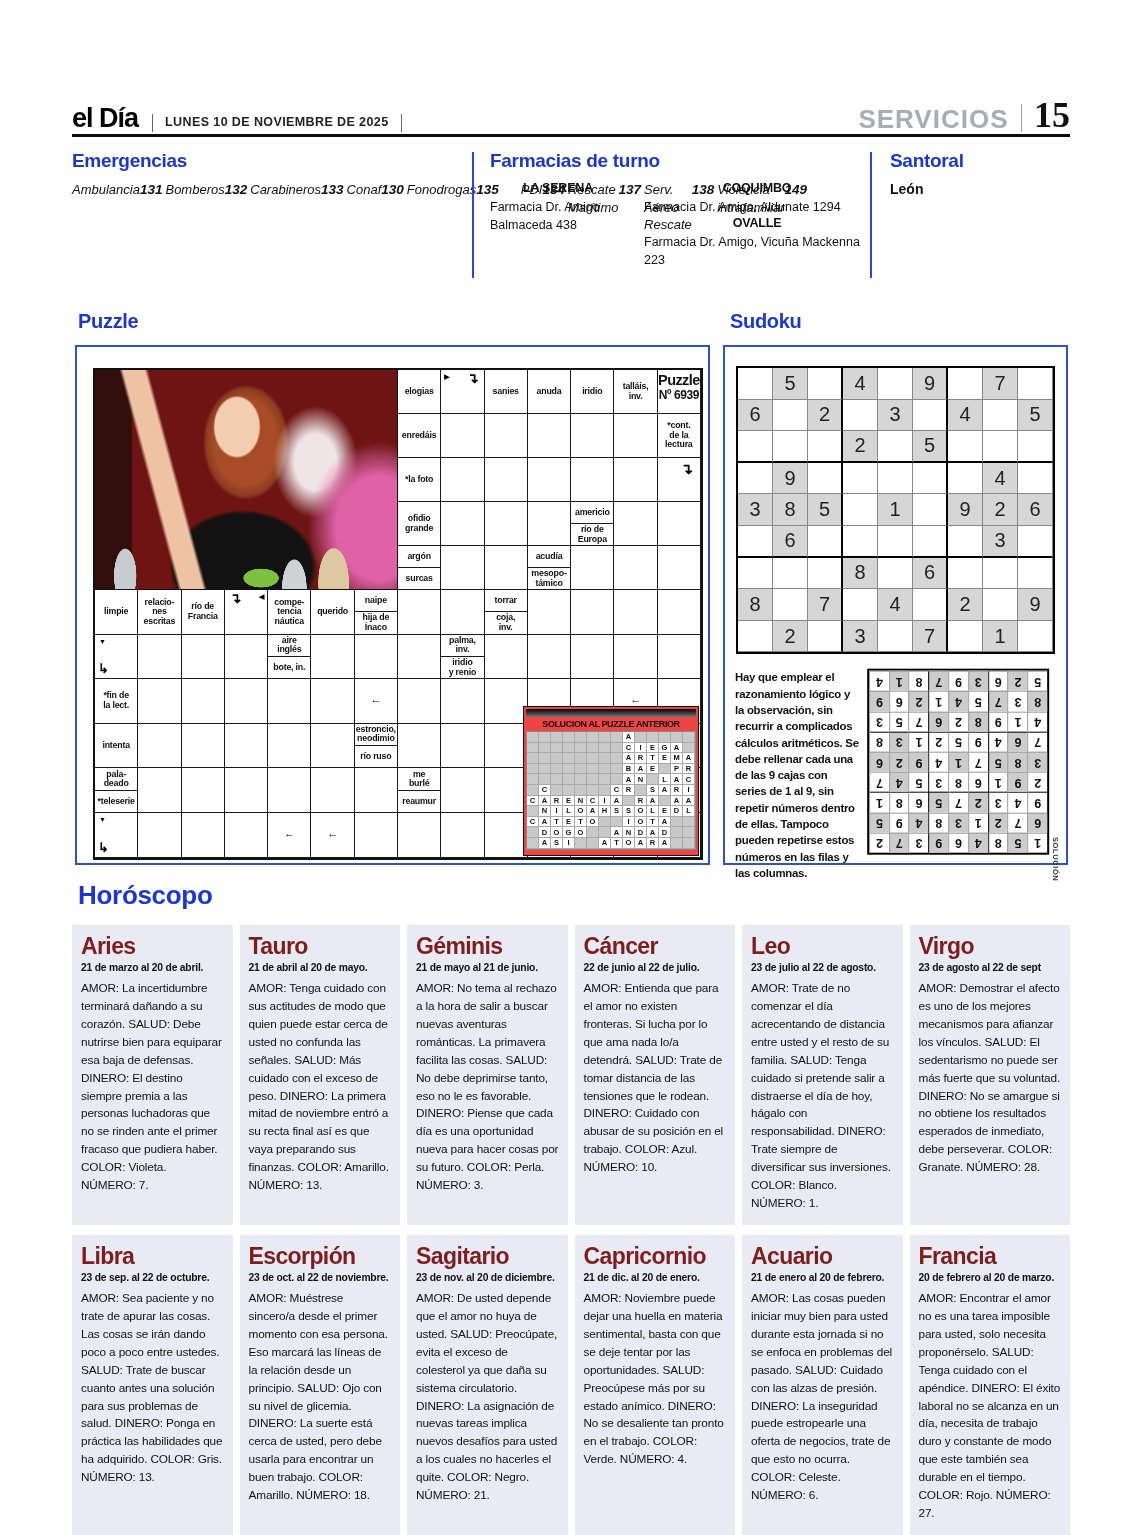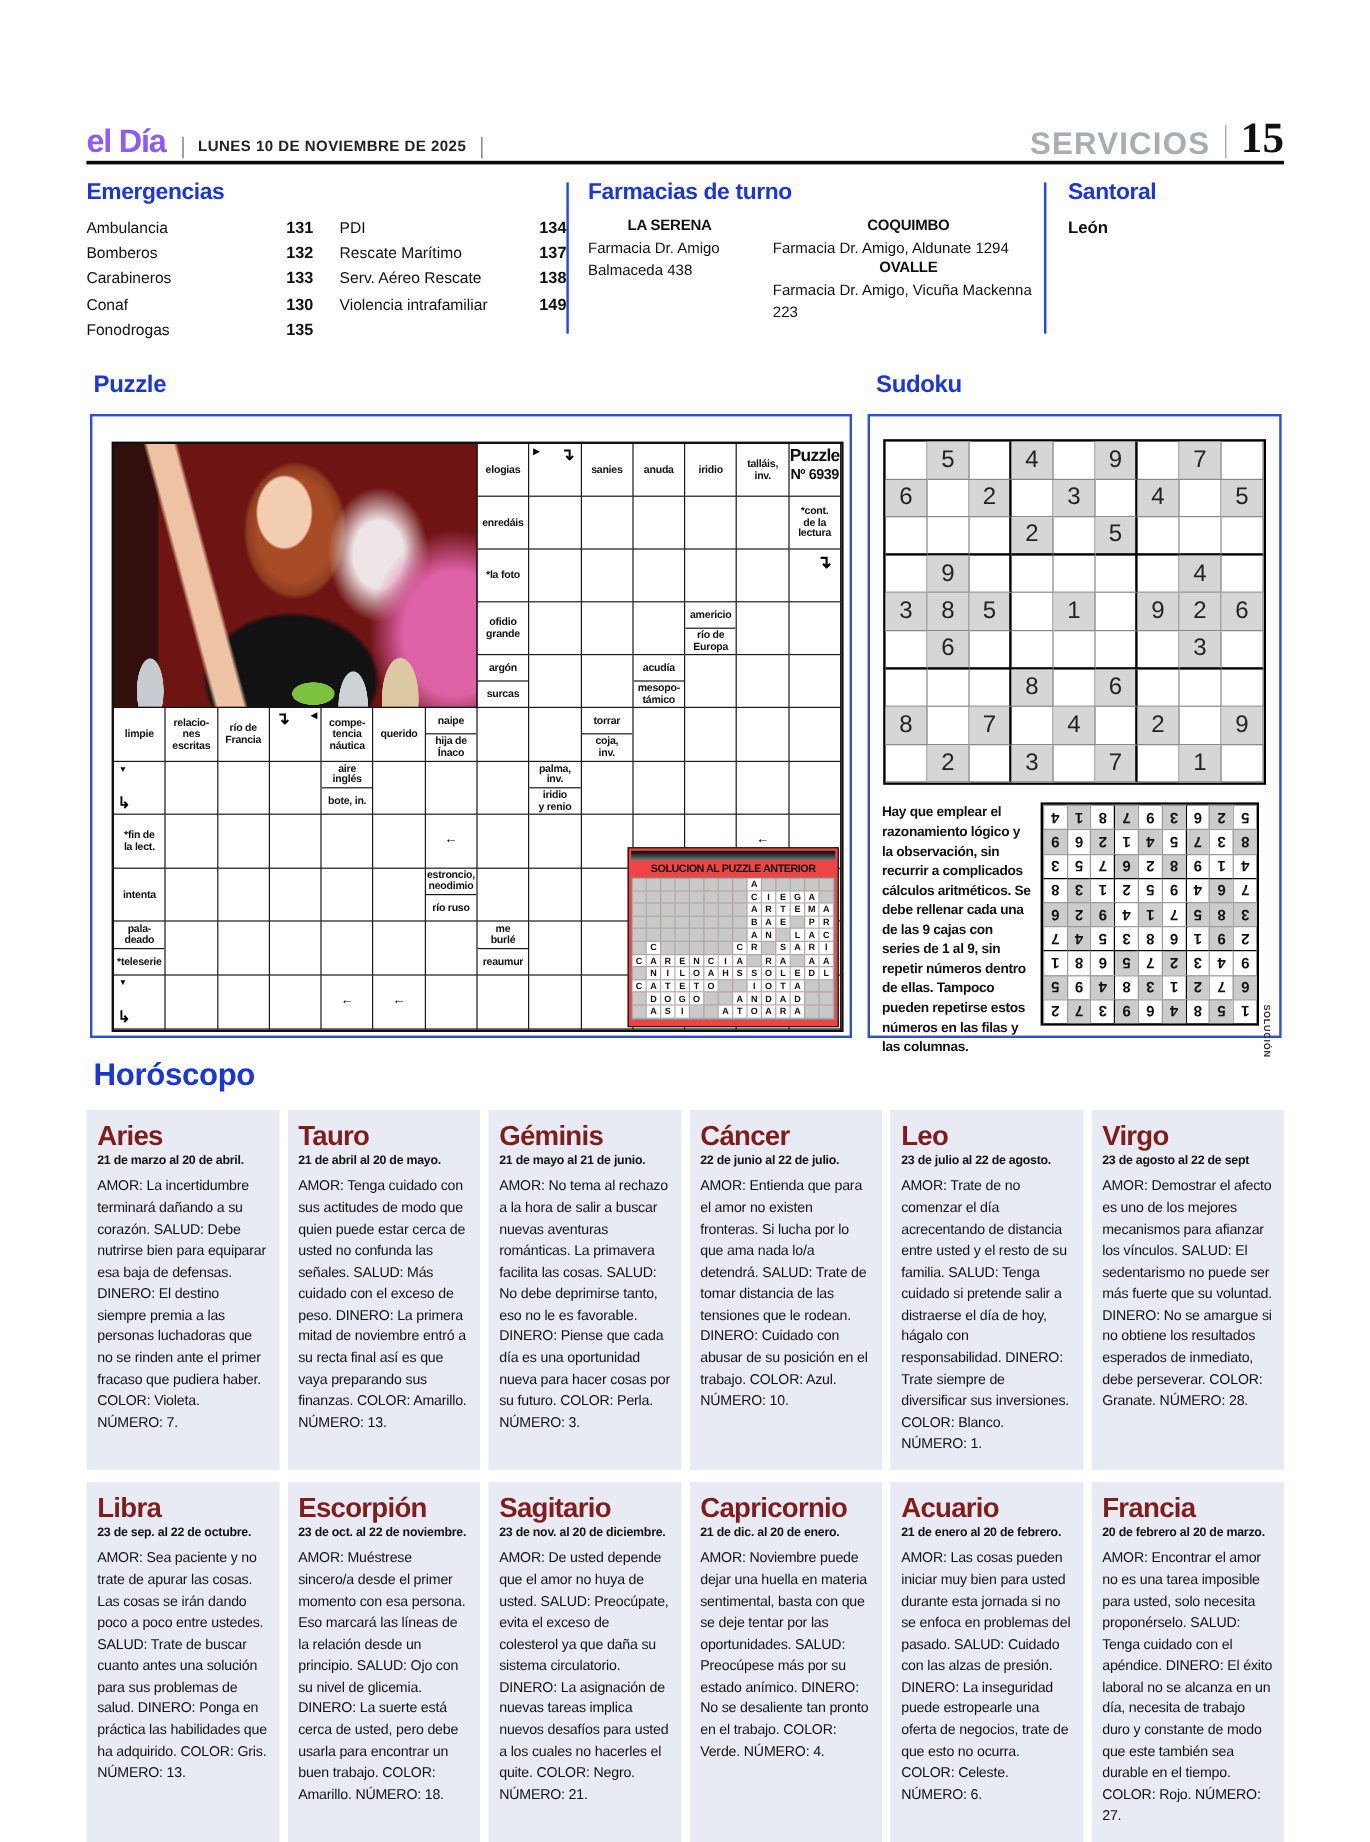--- a/index.html
+++ b/index.html
@@ -2,37 +2,37 @@
 <html><head>
 <meta charset="utf-8">
 <style>
   html,body{margin:0;padding:0;background:#d7d7d7;}
   .page{position:relative;width:1142px;height:1535px;background:#fff;margin:0 auto;
         font-family:"Liberation Sans",sans-serif;color:#111;overflow:hidden;}
   
   .masthead{position:absolute;left:72px;top:90px;width:998px;height:42px;
             display:flex;align-items:flex-end;justify-content:space-between;}
   .mast-left{display:flex;align-items:flex-end;}
-  .logo{font-size:27px;font-weight:800;letter-spacing:-1px;color:#8b5cf6;line-height:1;}
+  .logo{font-size:27px;font-weight:800;letter-spacing:-1px;color:#000000;line-height:1;}
   .date{font-size:12.5px;font-weight:600;color:#222;letter-spacing:.4px;margin-left:14px;
         padding:2px 12px 4px 12px;border-left:1.5px solid #666;border-right:1.5px solid #666;line-height:1;}
   .mast-right{display:flex;align-items:flex-end;}
   .section-name{font-size:26px;font-weight:800;color:#a7adb3;letter-spacing:1px;line-height:1;}
   .pg-div{width:1.5px;height:28px;background:#9aa0a6;margin:0 12px;}
   .page-num{font-family:"Liberation Serif",serif;font-size:36px;font-weight:700;line-height:.95;}
   .mast-rule{position:absolute;left:72px;top:134px;width:998px;height:2.5px;background:#0c0c0c;}
   
   .inforow{position:absolute;left:72px;top:150px;width:998px;height:142px;display:flex;}
   .sec-title{font-size:19px;font-weight:800;color:#1b36d4;letter-spacing:-.3px;margin:0 0 9px 0;}
   .emg{width:400px;}
   .vblue{width:2px;background:#2547e0;margin:2px 0 14px 0;}
   .farm{width:396px;padding-left:16px;box-sizing:border-box;}
   .sant{flex:1;padding-left:18px;box-sizing:border-box;}
   .emg-cols{display:flex;gap:22px;}
-  .emg-col{flex:1;display:flex;flex-direction:column;gap:3px;}
+  .emg-col{flex:1;display:flex;flex-direction:row;gap:3px;font-style:italic;}
   .emg-row{display:flex;justify-content:space-between;font-size:13px;line-height:1.35;}
   .emg-num{font-weight:800;font-size:13.5px;}
   .farm-cols{display:flex;gap:18px;}
   .farm-col1{width:136px;}
   .farm-col2{flex:1;}
   .farm-city{font-size:12.5px;font-weight:800;margin:0 0 3px 0;letter-spacing:-.2px;text-align:center;}
   .farm-line{font-size:12.5px;line-height:1.45;}
   .sant-name{font-size:14px;font-weight:800;}
   
   .blk-title{position:absolute;font-size:20px;font-weight:800;color:#1b36d4;letter-spacing:-.3px;}

